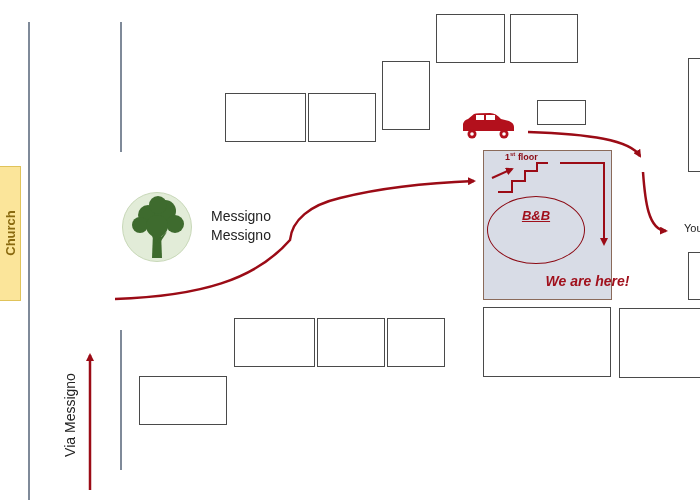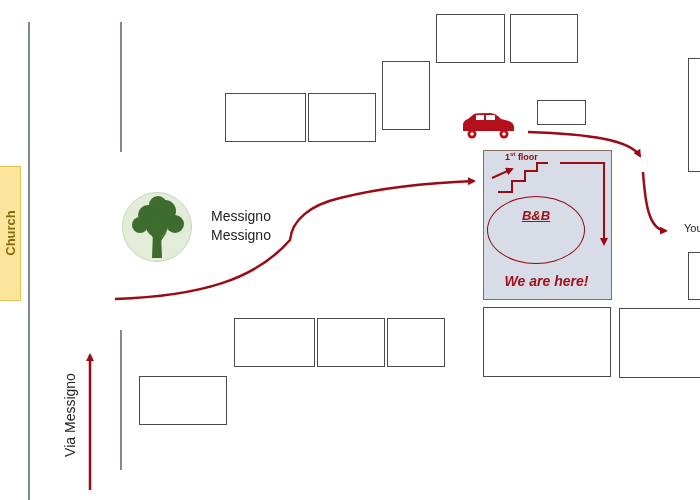--- a/index.html
+++ b/index.html
@@ -42,21 +42,21 @@
       position: absolute; left: 487px; top: 196px; width: 98px; height: 68px; border-radius: 50%;
       border: 1.5px solid #8b0a14; box-sizing: border-box;
     }
     .bnb-name {
       position: absolute; left: 487px; top: 207px; width: 98px; text-align: center;
       font-style: italic; font-weight: bold; font-size: 13px; color: #a0101c; line-height: 17px;
       text-decoration: underline;
     }
     .here-label {
       position: absolute; left: 483px; top: 273px; width: 127px; text-align: center;
-      font-style: italic; font-weight: bold; font-size: 14px; color: #a0101c;
+      font-style: italic; font-weight: bold; font-size: 14px; color: #a0101c; padding-left: 41px;
     }
     .you-label {
       position: absolute; left: 684px; top: 222px; font-size: 11px; color: #222; white-space: nowrap;
     }
     svg.overlay { position: absolute; left: 0; top: 0; }
   </style>
 </head>
 <body>
 
 <div class="map">

